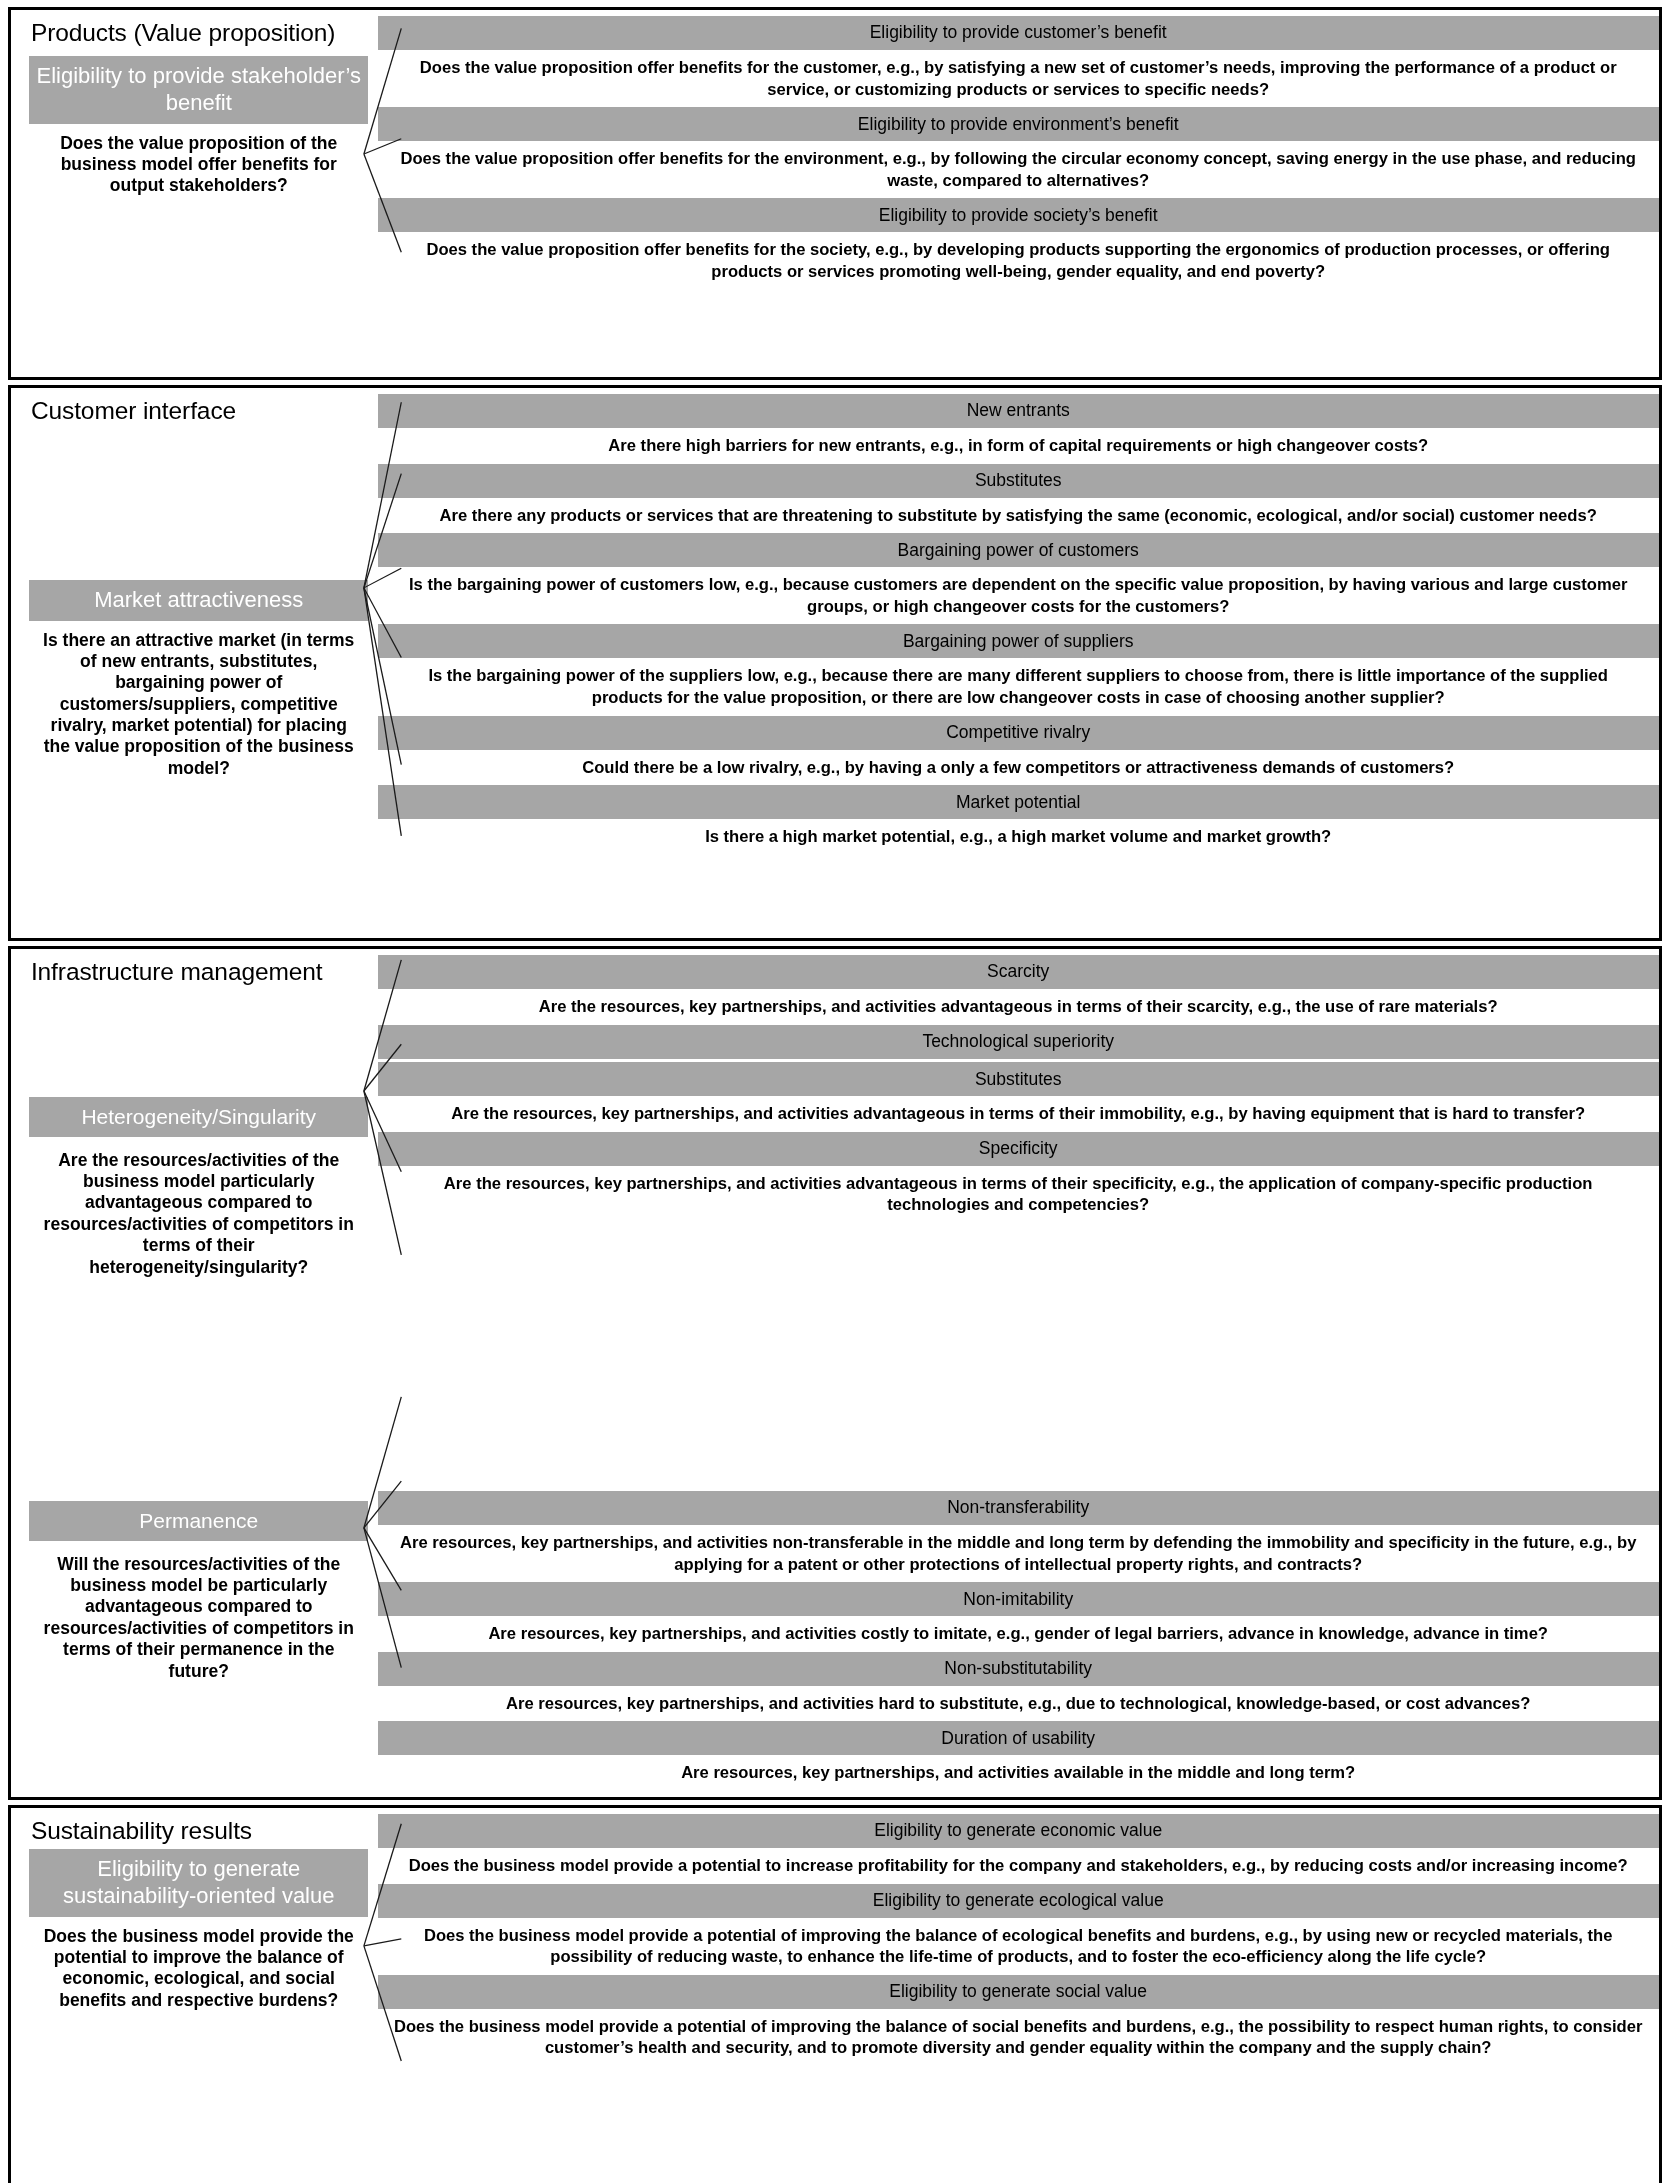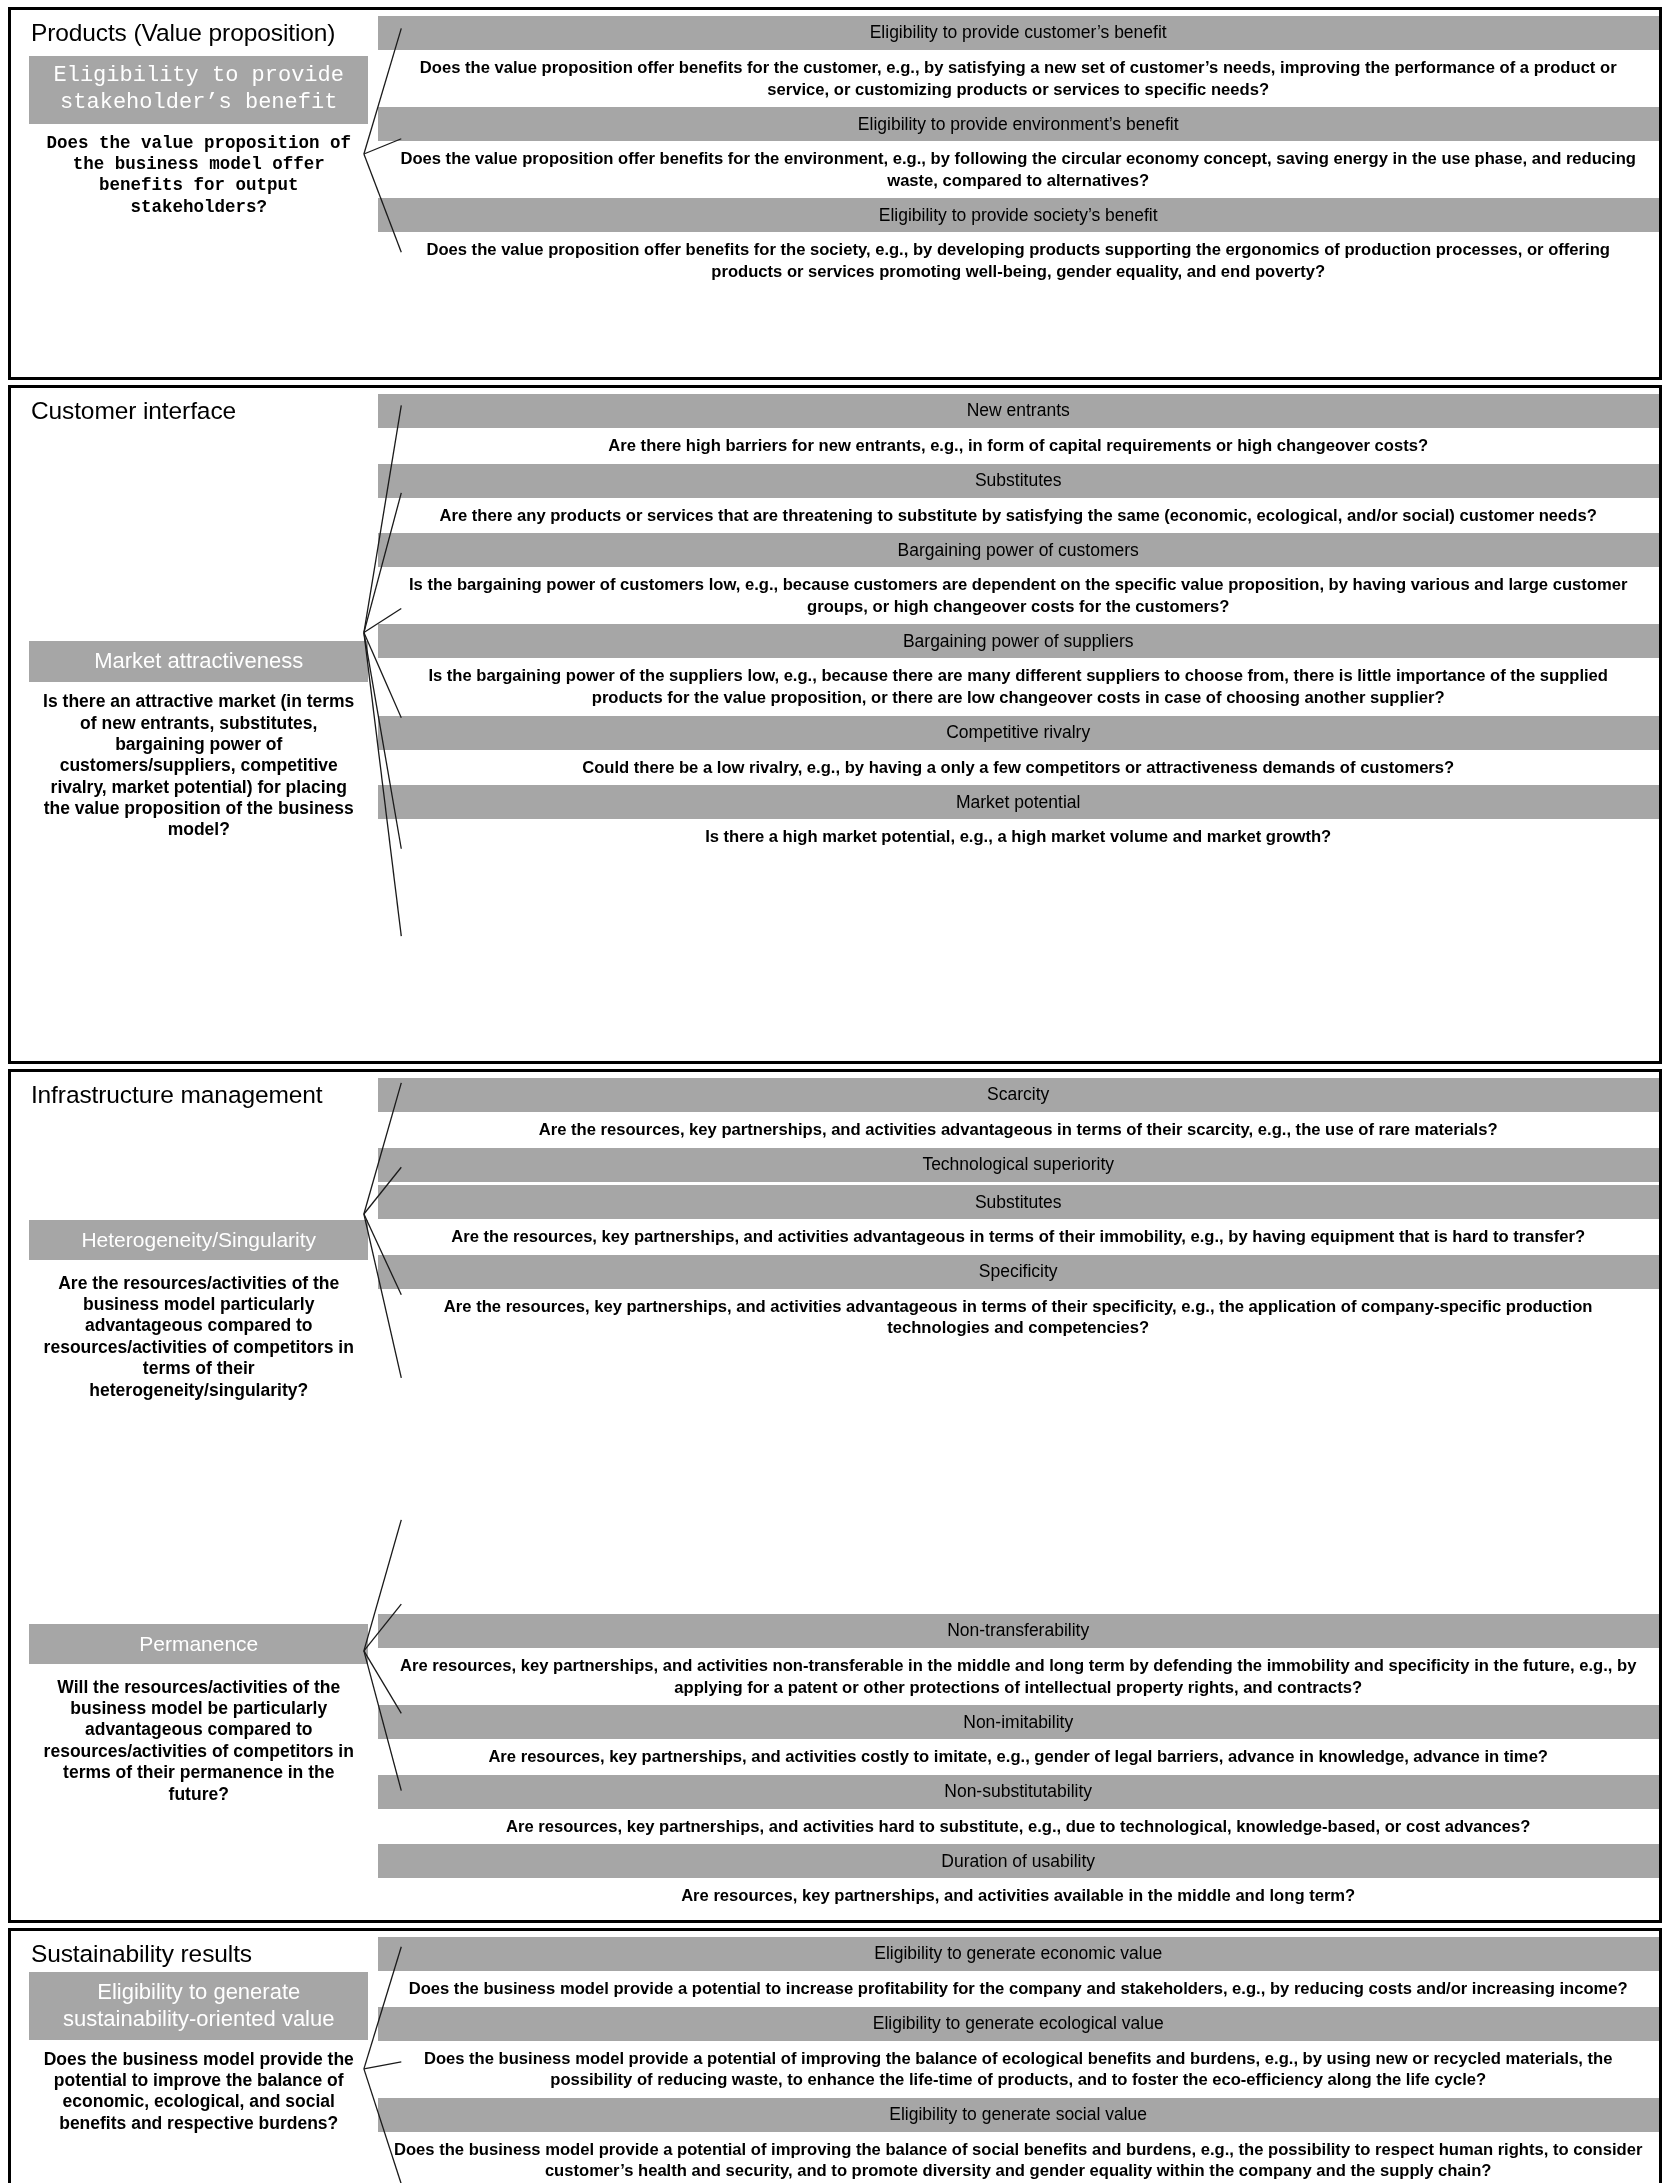--- a/index.html
+++ b/index.html
@@ -168,21 +168,21 @@
 </head>
 <body>
 
 <div class="page">
 
   <div class="section sec-products" style="height:373px;">
     <div class="section-inner">
       <div class="left-col">
         <div class="section-title">Products (Value proposition)</div>
         <div class="left-groups" style="height:calc(100% - 40px);">
-          <div class="left-group" style="justify-content:flex-start;padding-top:9.6px;font-family:Liberation Mono, monospace;">
+          <div class="left-group" style="justify-content:flex-start;padding-top:9.6px;">
             <div class="left-label">Eligibility to provide stakeholder’s benefit</div>
             <div class="left-desc">Does the value proposition of the business model offer benefits for output stakeholders?</div>
           </div>
         </div>
       </div>
       <div class="right-col">
         <div class="right-block">
           <div class="item">
             <div class="item-header">Eligibility to provide customer’s benefit</div>
             <div class="item-body">Does the value proposition offer benefits for the customer, e.g., by satisfying a new set of customer’s needs, improving the performance of a product or service, or customizing products or services to specific needs?</div>
@@ -198,21 +198,21 @@
         </div>
       </div>
     </div>
     <svg class="connectors" viewBox="0 0 3791 841" preserveAspectRatio="none">
       <line x1="812" y1="330" x2="898" y2="42"></line>
       <line x1="812" y1="330" x2="898" y2="295"></line>
       <line x1="812" y1="330" x2="898" y2="555"></line>
     </svg>
   </div>
 
-  <div class="section sec-customer" style="height:679px;">
+  <div class="section sec-customer" style="height:556px;">
     <div class="section-inner">
       <div class="left-col">
         <div class="section-title">Customer interface</div>
         <div class="left-groups" style="height:calc(100% - 40px);">
           <div class="left-group">
             <div class="left-label">Market attractiveness</div>
             <div class="left-desc">Is there an attractive market (in terms of new entrants, substitutes, bargaining power of customers/suppliers, competitive rivalry, market potential) for placing the value proposition of the business model?</div>
           </div>
         </div>
       </div>

